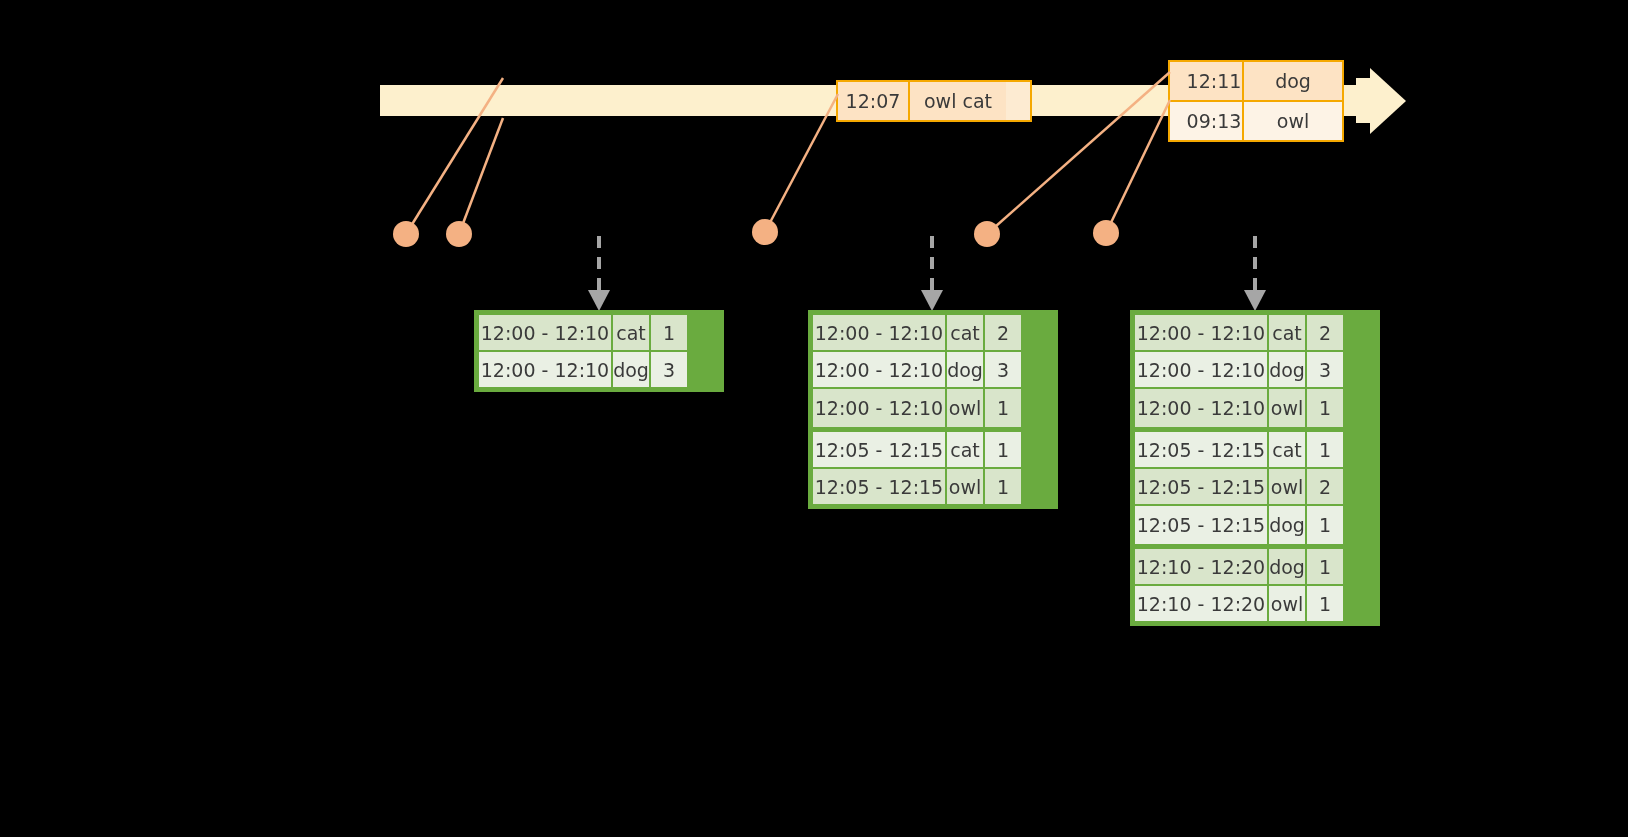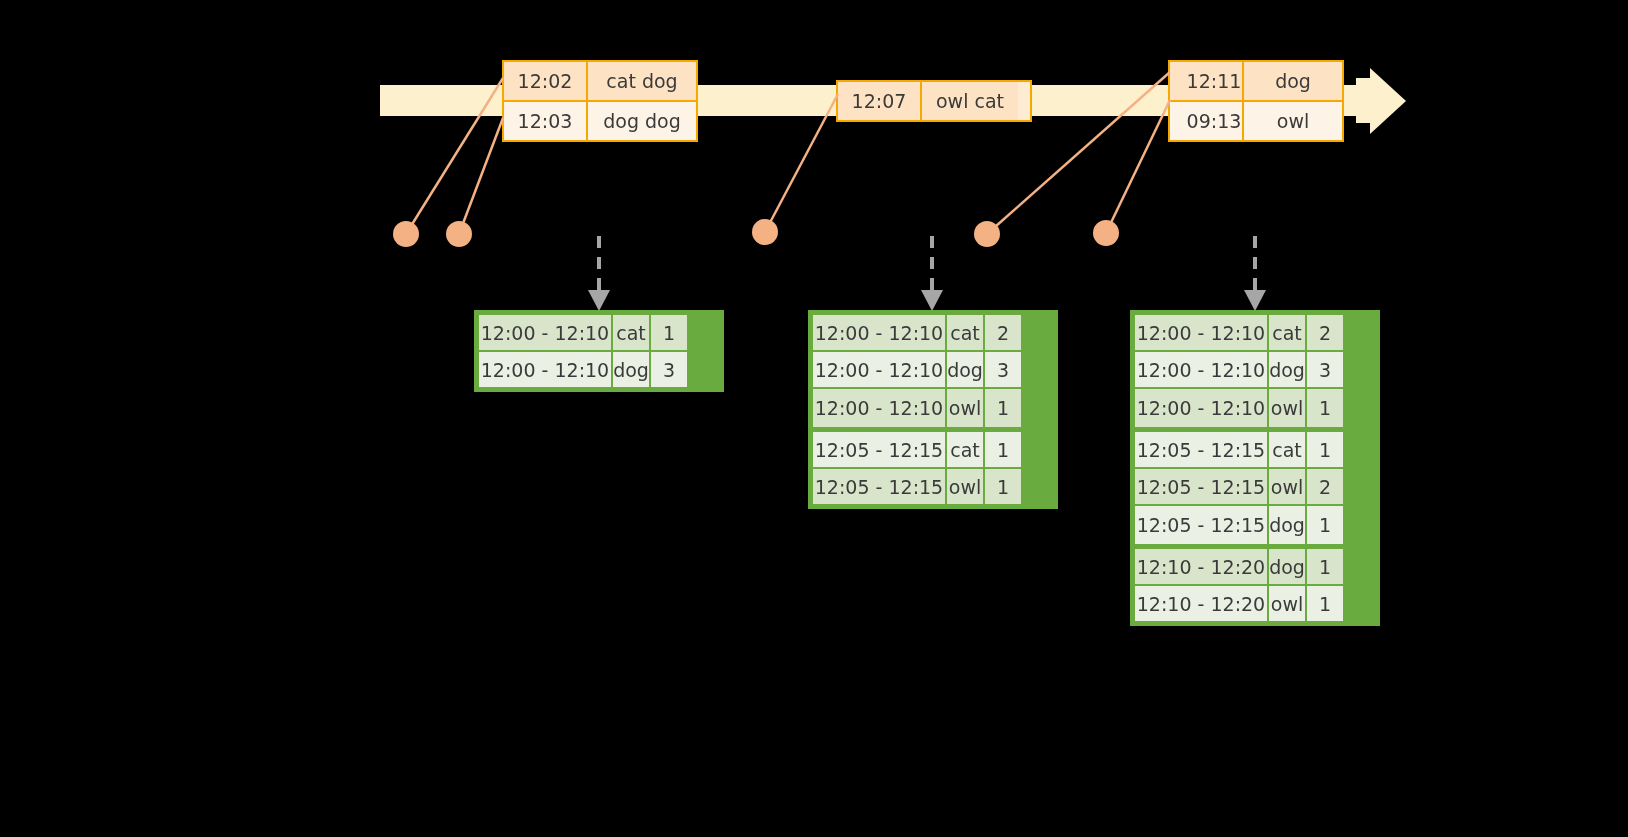--- a/index.html
+++ b/index.html
@@ -85,21 +85,21 @@
   }
   .event-row .cell.words {
     width: 114px;
   }
 
   #event-box-1 { left: 502px; top: 60px; width: 196px; }
   #event-box-1 .cell.time { width: 84px; }
   #event-box-1 .cell.words { width: 108px; }
 
   #event-box-2 { left: 836px; top: 80px; width: 196px; }
-  #event-box-2 .cell.time { width: 84px; }
+  #event-box-2 .cell.time { width: 72px; }
   #event-box-2 .cell.words { width: 96px; }
 
   #event-box-3 { left: 1168px; top: 60px; width: 176px; }
   #event-box-3 .cell.time { width: 74px; padding-left: 16px; }
   #event-box-3 .cell.words { width: 98px; }
 
   
   .result-table {
     position: absolute;
     border: 4px solid #6aab3f;
@@ -133,30 +133,20 @@
 </style>
 </head>
 <body>
 
 <div id="stage">
 
   <div class="timeline-bar"></div>
   <div class="timeline-head-stem"></div>
   <div class="timeline-head"></div>
 
-  <div class="event-box" id="event-box-1">
-    <div class="event-row shade-dark">
-      <div class="cell time">12:02</div>
-      <div class="cell words">cat dog</div>
-    </div>
-    <div class="event-row shade-light">
-      <div class="cell time">12:03</div>
-      <div class="cell words">dog dog</div>
-    </div>
-  </div>
 
   <div class="event-box" id="event-box-2">
     <div class="event-row shade-dark">
       <div class="cell time">12:07</div>
       <div class="cell words">owl cat</div>
     </div>
   </div>
 
   <div class="event-box" id="event-box-3">
     <div class="event-row shade-dark">

